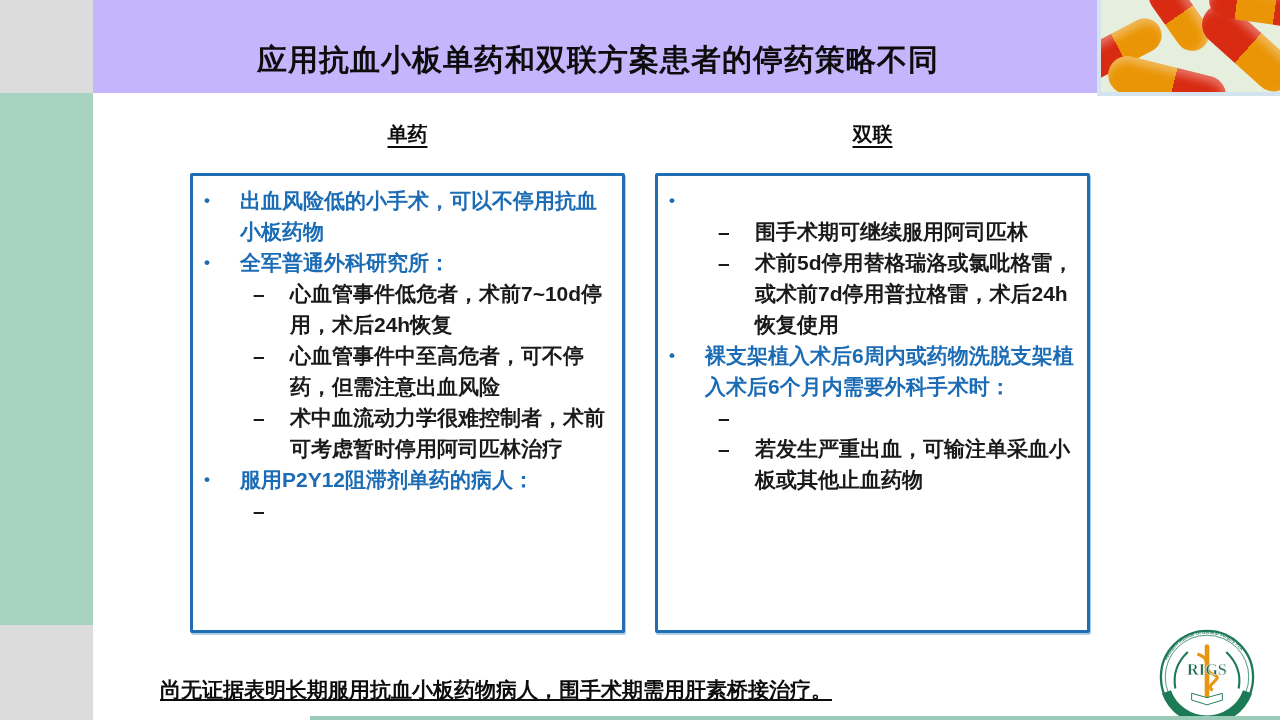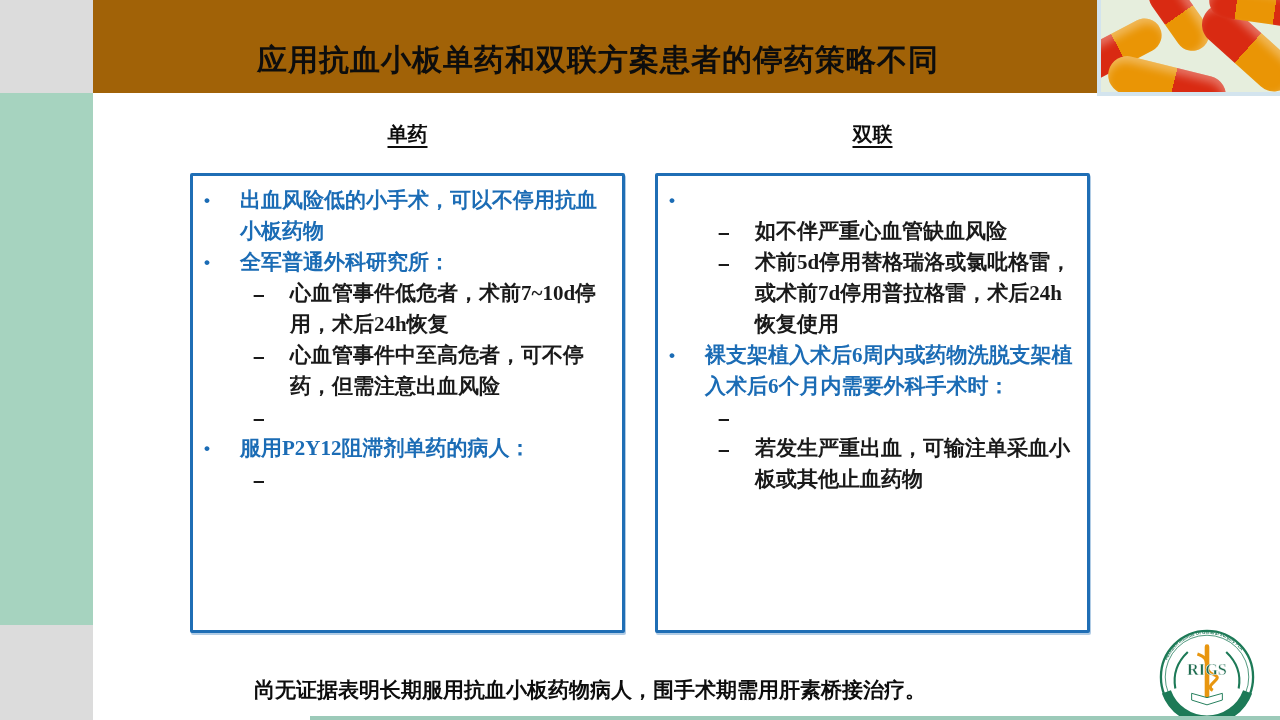--- a/index.html
+++ b/index.html
@@ -5,21 +5,21 @@
   * { margin:0; padding:0; box-sizing:border-box; }
   html,body { width:1280px; height:720px; }
   body { font-family:"Liberation Sans","DejaVu Sans",sans-serif; background:#ffffff; overflow:hidden; position:relative; }
 
   
   .rail-top    { position:absolute; left:0; top:0;   width:93px; height:93px;  background:#dcdcdc; }
   .rail-mid    { position:absolute; left:0; top:93px; width:93px; height:532px; background:#a6d3bf; }
   .rail-bottom { position:absolute; left:0; top:625px; width:93px; height:95px; background:#dcdcdc; }
 
   
-  .titlebar { position:absolute; left:93px; top:0; width:1187px; height:93px; background:#a16207; }
+  .titlebar { position:absolute; left:93px; top:0; width:1187px; height:93px; background:#c4b5fd; }
   .title { position:absolute; left:0; top:40px; width:1010px; text-align:center;
            font-size:30px; font-weight:bold; color:#0d0d0d; letter-spacing:1px; }
 
   
   .photo { position:absolute; right:0; top:0; width:183px; height:96px; background:#e6eedd;
            border-left:4px solid #d3e4ee; border-bottom:4px solid #d3e4ee; overflow:hidden; }
   .capsule { position:absolute; width:92px; height:34px; border-radius:17px;
              background:linear-gradient(90deg,#d92a12 50%,#ea9505 50%); box-shadow:inset 0 6px 8px rgba(255,255,255,.35); }
   .c1 { left:-28px; top:32px;  transform:rotate(-28deg); }
   .c2 { left:38px;  top:-2px;  transform:rotate(55deg); width:80px; }
@@ -36,30 +36,30 @@
 
   
   .box { position:absolute; top:173px; width:435px; height:460px; background:#ffffff;
          border:3px solid #1f6eb5; border-radius:2px; padding:9px 12px 0 0; overflow:hidden;
          box-shadow:1px 2px 0 rgba(31,110,181,.35); }
   .box.left  { left:190px; }
   .box.right { left:655px; }
 
   .li { display:flex; font-weight:bold; font-size:21px; line-height:31px; color:#1a1a1a; }
   .li .mk { flex:none; text-align:left; }
-  .li .tx { flex:1;font-family:Liberation Serif, serif; }
+  .li .tx { flex:1; }
   .lv1 { padding-left:11px; }
   .lv1 .mk { width:36px; font-size:17px; }
   .lv2 { padding-left:60px; }
   .lv2 .mk { width:37px; }
   .blue { color:#1b6cb5; }
 
   
-  .footer { position:absolute; left:160px; top:676px; width:860px; text-align:center;
-            font-size:21px; font-weight:bold; color:#0d0d0d; }
+  .footer { position:absolute; left:160px; top:676px; width:860px; text-align:left;
+            font-size:21px; font-weight:bold; color:#0d0d0d;text-decoration:underline; }
 
   
   .bottom-bar { position:absolute; left:310px; right:0; bottom:0; height:4px; background:#9ccab9; }
 
   
   .logo { position:absolute; left:1159px; top:629px; width:96px; height:96px; }
   .logo svg { width:100%; height:100%; }
 </style>
 </head>
 <body>
@@ -95,37 +95,38 @@
   <div class="li lv2">
     <span class="mk">–</span>
     <span class="tx">心血管事件低危者，术前7~10d停用，术后24h恢复</span>
   </div>
   <div class="li lv2">
     <span class="mk">–</span>
     <span class="tx">心血管事件中至高危者，可不停药，但需注意出血风险</span>
   </div>
   <div class="li lv2">
     <span class="mk">–</span>
+    <span class="tx">术中血流动力学很难控制者，术前可考虑暂时停用阿司匹林治疗</span>
   </div>
   <div class="li lv1 blue">
     <span class="mk">•</span>
     <span class="tx">服用P2Y12阻滞剂单药的病人：</span>
   </div>
   <div class="li lv2">
     <span class="mk">–</span>
   </div>
 </section>
 
 <section class="box right">
   <div class="li lv1 blue">
     <span class="mk">•</span>
   </div>
   <div class="li lv2">
     <span class="mk">–</span>
-    <span class="tx">如不伴严重心血管缺血风险</span>
+    <span class="tx">围手术期可继续服用阿司匹林</span>
   </div>
   <div class="li lv2">
     <span class="mk">–</span>
     <span class="tx">术前5d停用替格瑞洛或氯吡格雷，或术前7d停用普拉格雷，术后24h恢复使用</span>
   </div>
   <div class="li lv1 blue">
     <span class="mk">•</span>
     <span class="tx">裸支架植入术后6周内或药物洗脱支架植入术后6个月内需要外科手术时：</span>
   </div>
   <div class="li lv2">

